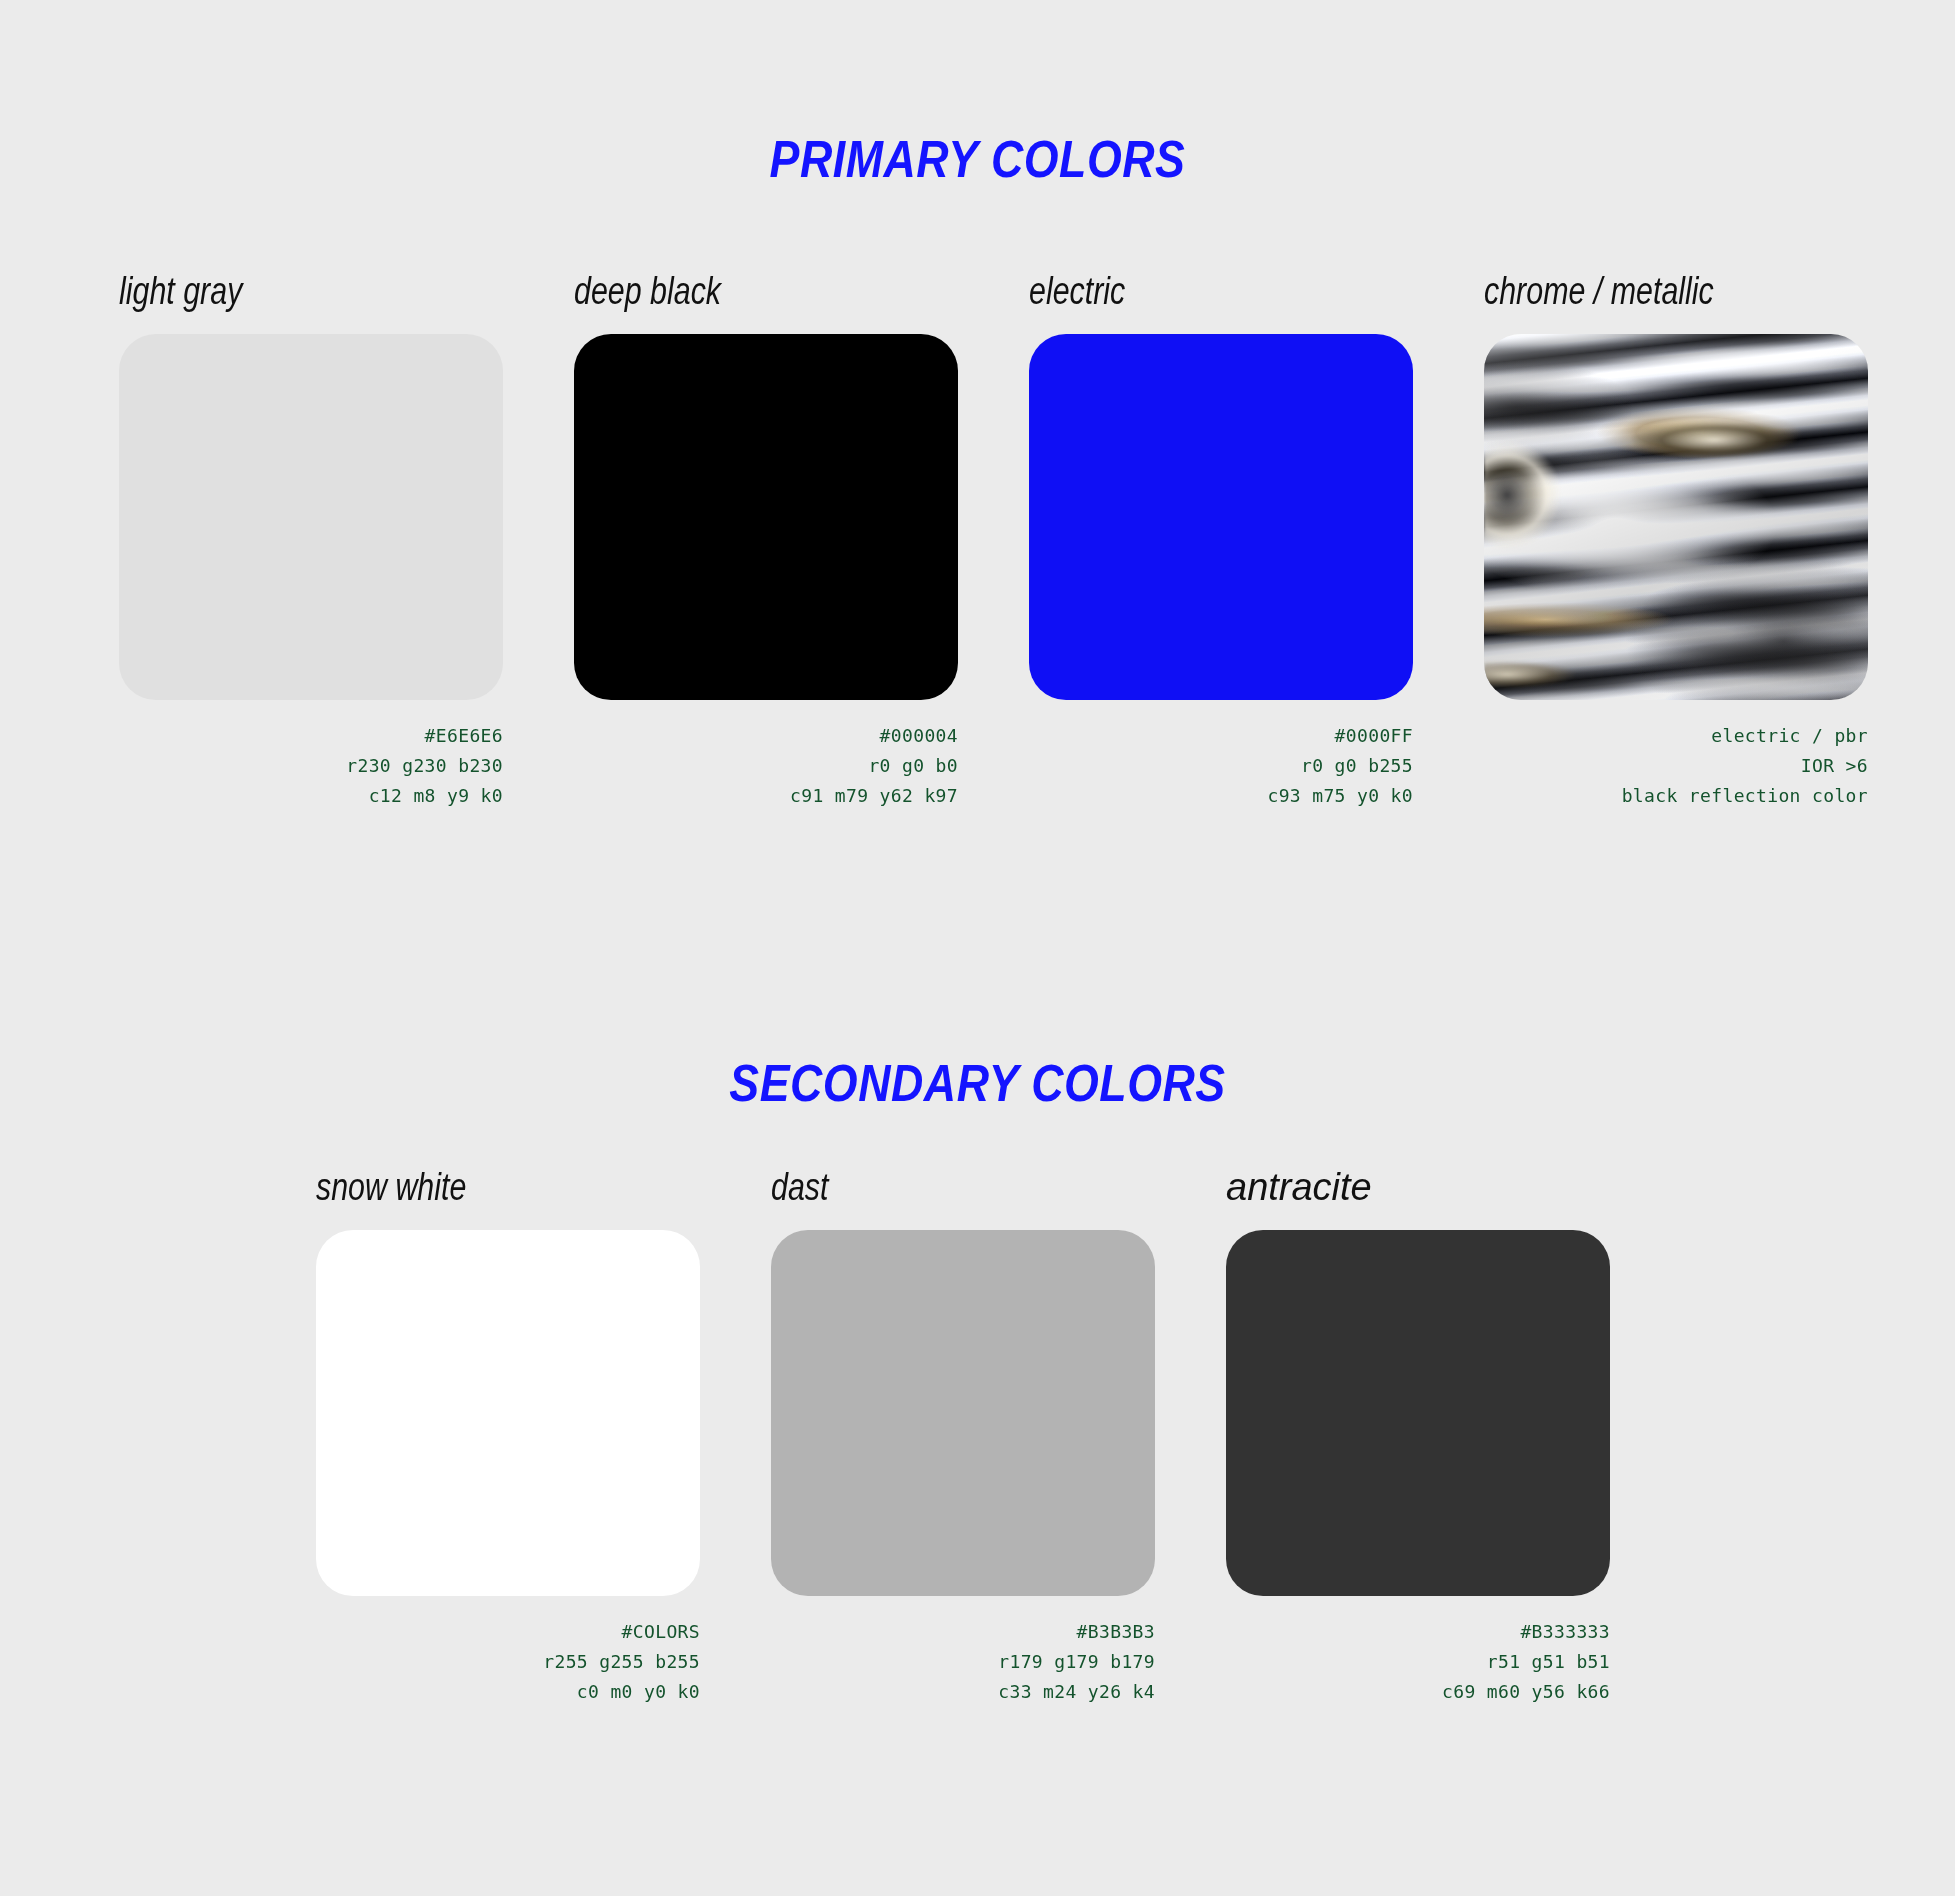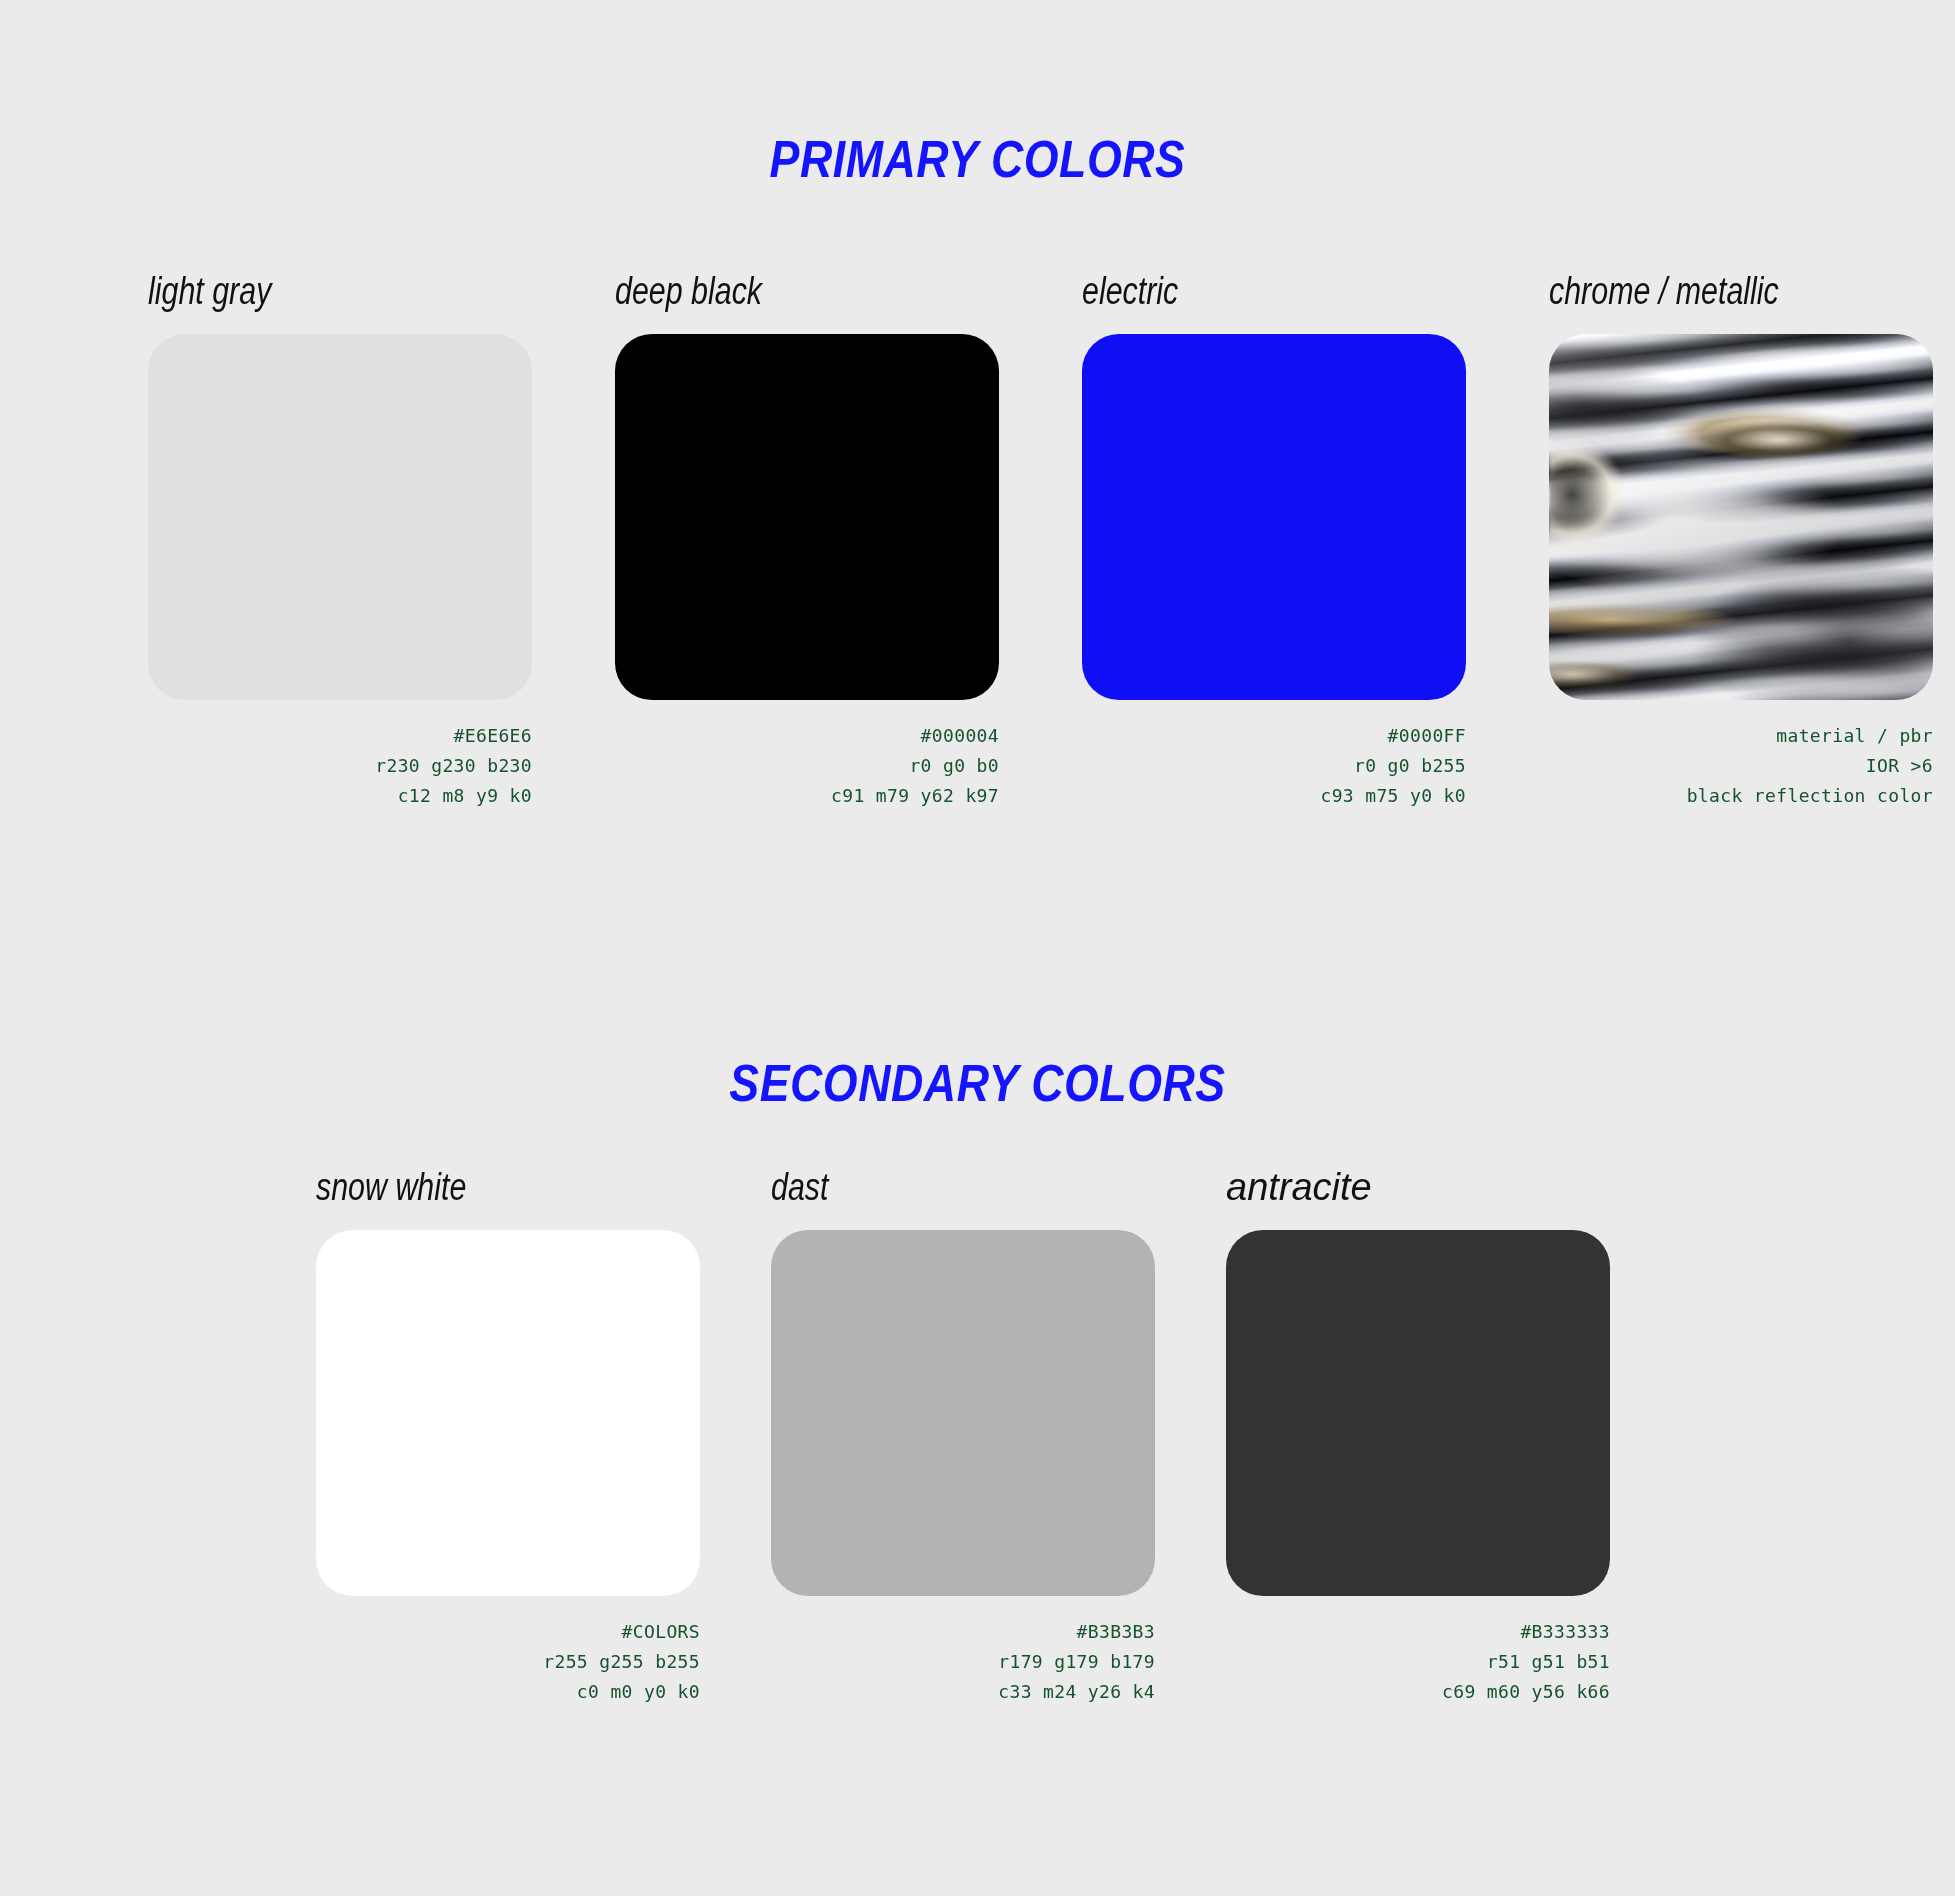--- a/index.html
+++ b/index.html
@@ -49,23 +49,22 @@
 
   
   .swatch-row {
     position: absolute;
     display: flex;
     align-items: flex-start;
   }
 
   #primary-row {
     top: 270px;
-    left: 148px;
+    left: 119px;
     width: 1691px;
-    gap: 12px;
   }
 
   #secondary-row {
     top: 1166px;
     left: 316px;
     width: 1365px;
   }
 
   .swatch-col {
     width: 384px;
@@ -235,21 +234,21 @@
 
   <div class="swatch-col">
     <div class="swatch-label">chrome / metallic</div>
     <div class="swatch-chip">
       <div class="chrome-surface"></div>
       <div class="chrome-warp"></div>
       <div class="chrome-swirl"></div>
       <div class="chrome-sheen"></div>
     </div>
     <div class="swatch-specs">
-      <div>material / pbr</div>
+      <div>electric / pbr</div>
       <div>IOR &gt;6</div>
       <div>black reflection color</div>
     </div>
   </div>
 </div>
 
 <div id="secondary-title" class="section-title" style="color: rgb(20, 20, 255);">SECONDARY COLORS</div>
 
 <div id="secondary-row" class="swatch-row">
 

